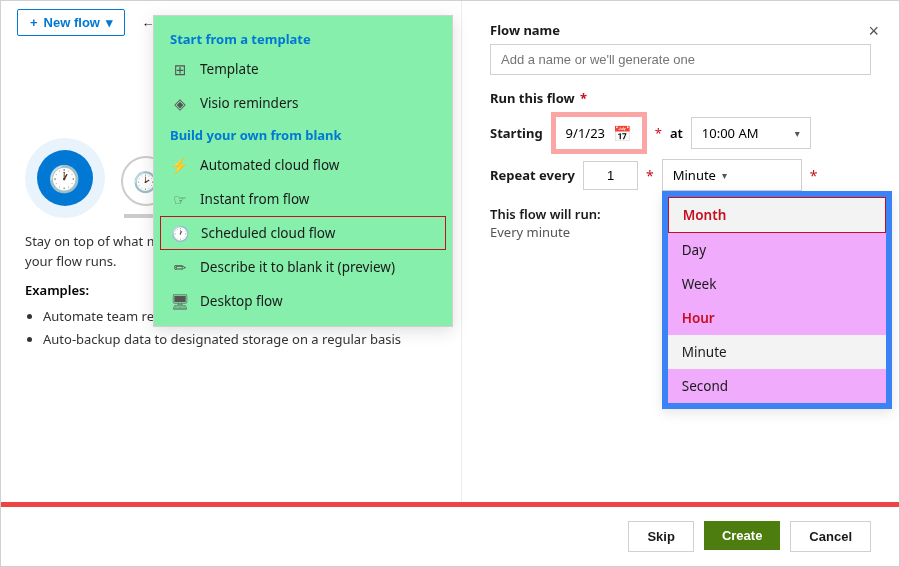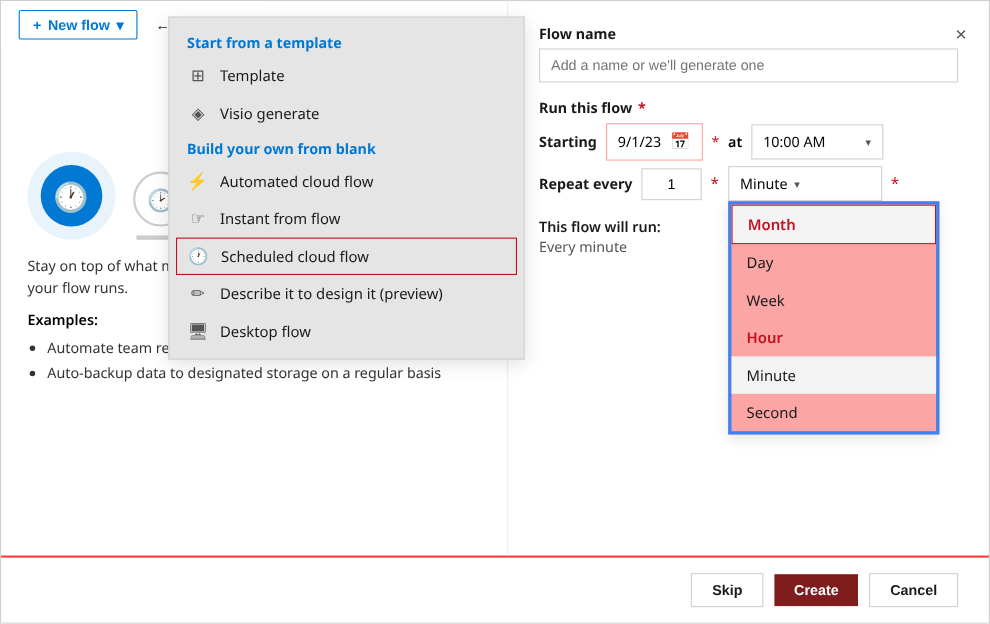--- a/index.html
+++ b/index.html
@@ -95,24 +95,24 @@
       padding: 8px 16px;
       gap: 8px;
     }
 
     
     .dropdown-menu {
       position: absolute;
       top: 14px;
       left: 152px;
       z-index: 100;
-      background: #e5e5e5;
+      background: #86efac;
       border: 1px solid #d0d0d0;
       box-shadow: 0 4px 16px rgba(0,0,0,0.13);
-      width: 324px;
+      width: 300px;
       padding: 8px 0;
     }
 
     .dropdown-section-header {
       font-size: 13px;
       font-weight: 700;
       color: #0078d4;
       padding: 6px 16px 4px 16px;
     }
 
@@ -208,21 +208,21 @@
 
     .row-fields {
       display: flex;
       align-items: center;
       gap: 8px;
     }
 
     .date-input {
       display: flex;
       align-items: center;
-      border: 1px solid #fca5a5;
+      border: 5px solid #fca5a5;
       padding: 6px 10px;
       font-size: 13px;
       gap: 8px;
       cursor: pointer;
     }
 
     .date-icon { font-size: 15px; color: #555; }
 
     .required-star { color: #c50f1f; font-size: 13px; }
 
@@ -266,23 +266,23 @@
       cursor: pointer;
       min-width: 140px;
       position: relative;
     }
 
     
     .interval-dropdown {
       position: absolute;
       top: 100%;
       left: 0;
-      width: 192px;
-      background: #fca5a5;
-      border: 3px solid #3b82f6;
+      width: 230px;
+      background: #f0abfc;
+      border: 6px solid #3b82f6;
       box-shadow: 0 4px 12px rgba(0,0,0,0.1);
       z-index: 200;
     }
 
     .interval-option {
       padding: 8px 14px;
       font-size: 13.5px;
       cursor: pointer;
       color: #1a1a1a;
     }
@@ -296,38 +296,38 @@
     }
 
     .run-description {
       font-size: 13px;
       color: #555;
     }
 
     .modal-footer {
       display: flex;
       justify-content: flex-end;
-      align-items: center;
+      align-items: flex-start;
       gap: 10px;
       padding: 14px 28px;
-      border-top: 2px solid #ef4444;
+      border-top: 5px solid #ef4444;
     }
 
     .btn-skip {
       background: none;
       border: 1px solid #d0d0d0;
       padding: 7px 18px;
       font-size: 13px;
       font-weight: 600;
       cursor: pointer;
       color: #1a1a1a;
     }
 
     .btn-create {
-      background: #7f1d1d;
+      background: #4d7c0f;
       border: none;
       color: #fff;
       padding: 7px 18px;
       font-size: 13px;
       font-weight: 600;
       cursor: pointer;
     }
 
     .btn-cancel {
       background: none;
@@ -410,38 +410,38 @@
   </div>
 
   <div class="dropdown-menu">
     <div class="dropdown-section-header">Start from a template</div>
     <div class="dropdown-item">
       <span class="dropdown-item-icon">⊞</span>
       <span>Template</span>
     </div>
     <div class="dropdown-item">
       <span class="dropdown-item-icon">◈</span>
-      <span>Visio generate</span>
+      <span>Visio reminders</span>
     </div>
     <div class="dropdown-section-header">Build your own from blank</div>
     <div class="dropdown-item">
       <span class="dropdown-item-icon">⚡</span>
       <span>Automated cloud flow</span>
     </div>
     <div class="dropdown-item">
       <span class="dropdown-item-icon">☞</span>
       <span>Instant from flow</span>
     </div>
     <div class="dropdown-item highlighted">
       <span class="dropdown-item-icon">🕐</span>
       <span>Scheduled cloud flow</span>
     </div>
     <div class="dropdown-item">
       <span class="dropdown-item-icon">✏</span>
-      <span>Describe it to design it (preview)</span>
+      <span>Describe it to blank it (preview)</span>
     </div>
     <div class="dropdown-item">
       <span class="dropdown-item-icon">🖥</span>
       <span>Desktop flow</span>
     </div>
   </div>
 
   <div class="modal-body">
 
     <div class="modal-left">

